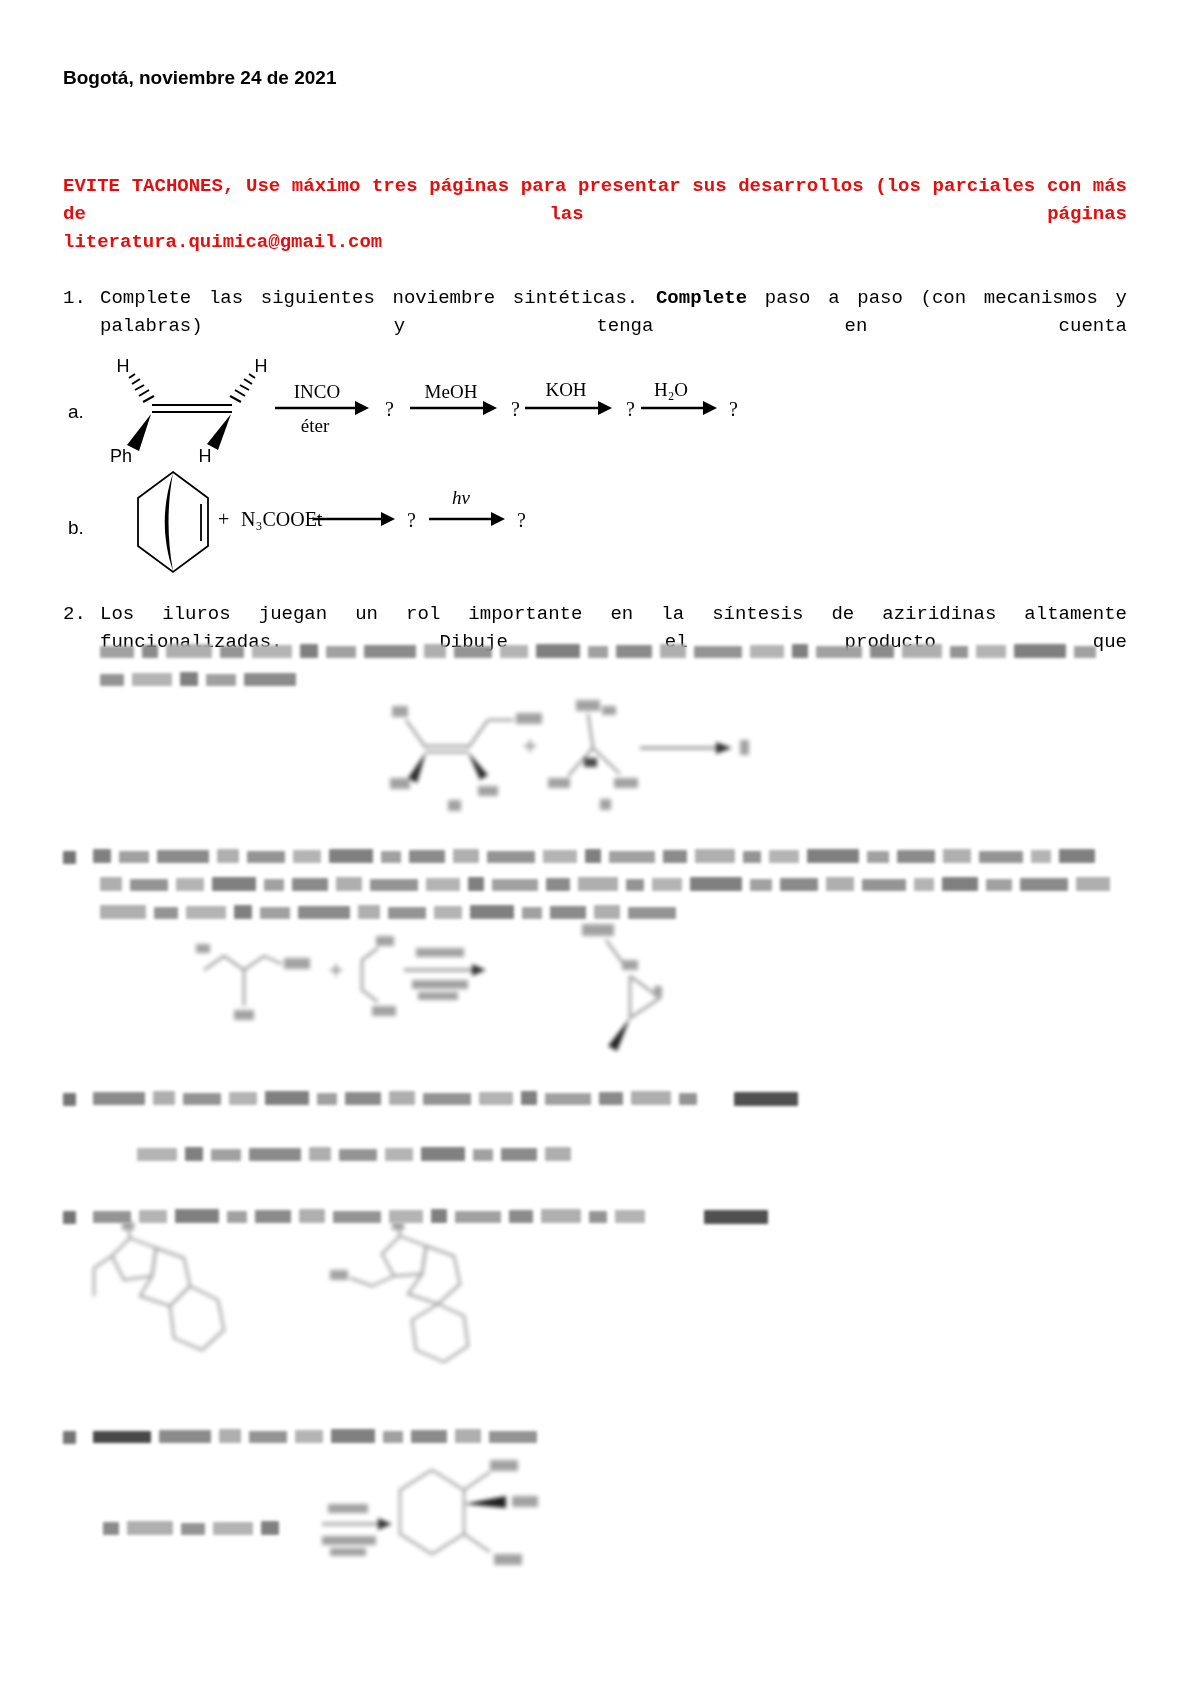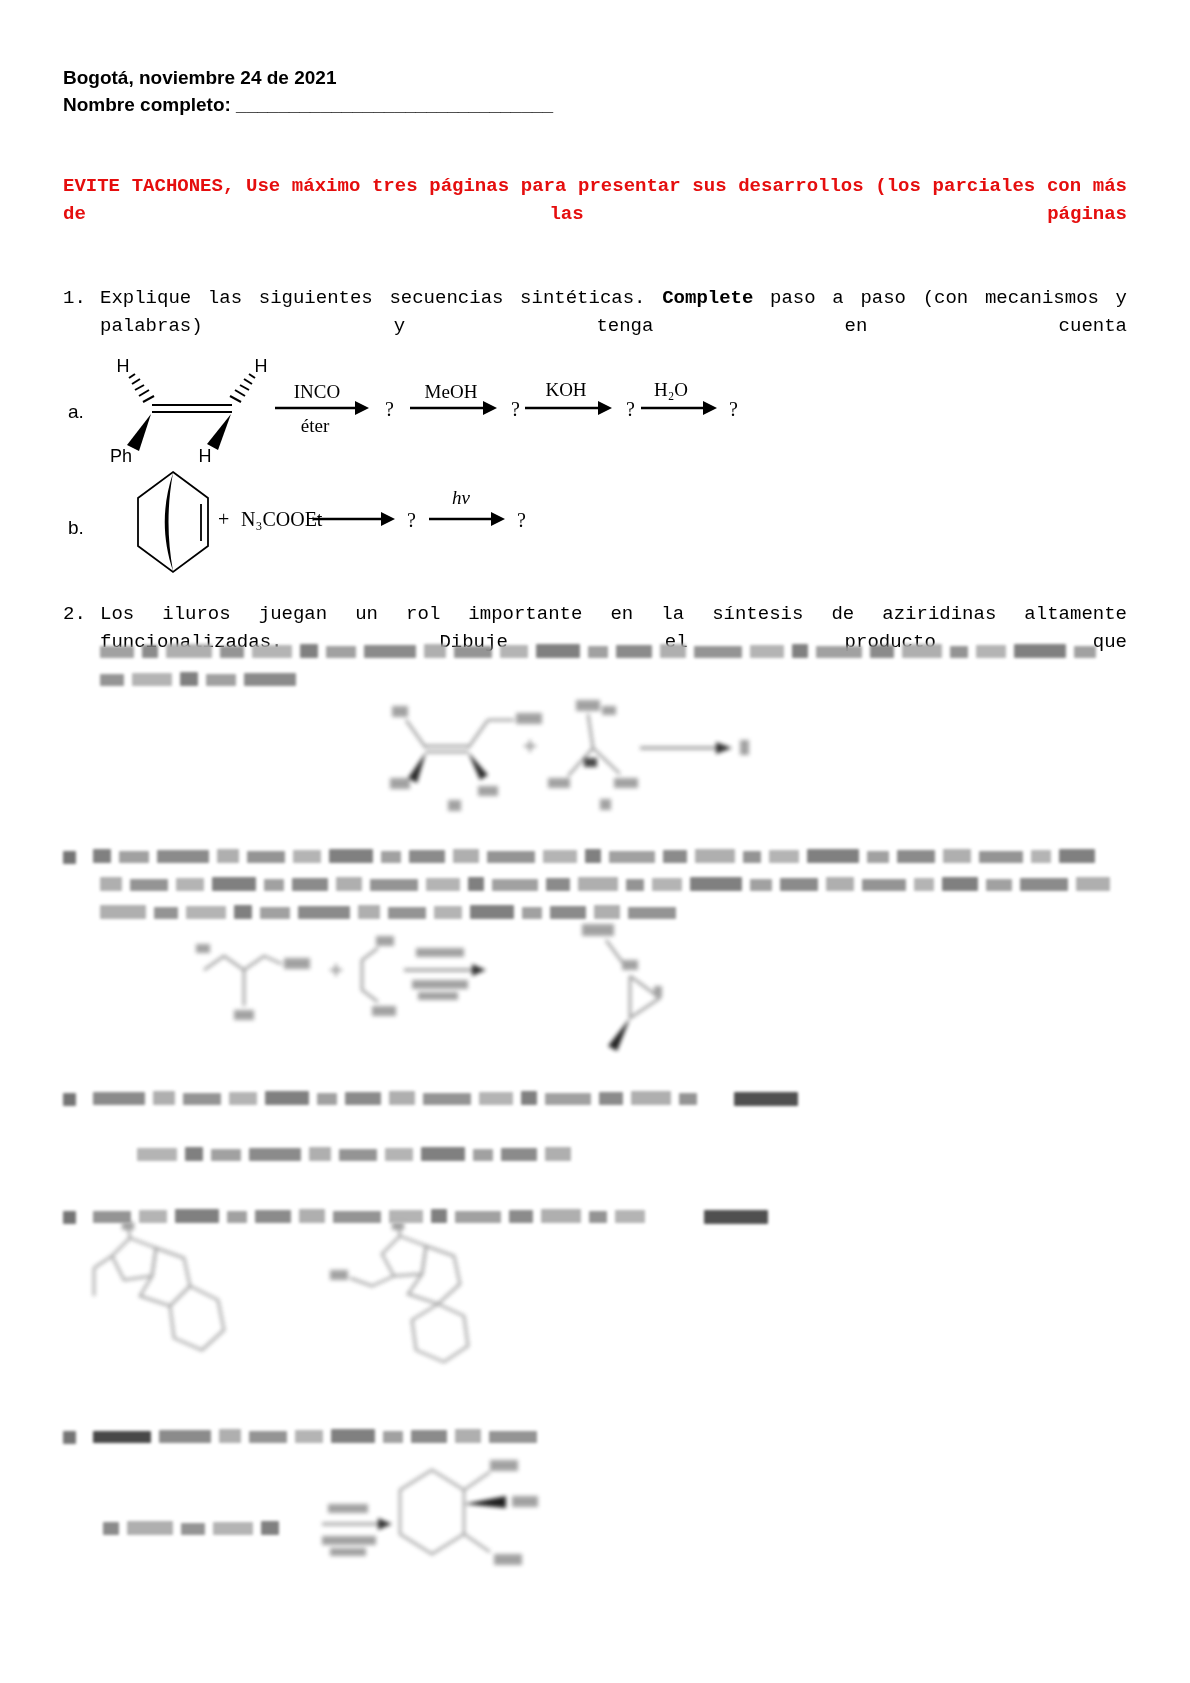--- a/index.html
+++ b/index.html
@@ -19,31 +19,31 @@
   .rl-wrap{filter:blur(1.4px);opacity:.95;}
   .rl-block{position:absolute;border-radius:1px;}
 </style>
 </head>
 <body>
 
 <div class="page" id="page-root">
 
   <div class="abs" style="left:63px;top:64px;width:1064px;">
     <div class="hline">Bogotá, noviembre 24 de 2021</div>
-    <div class="hline">Nombre completo: ______________________________</div>
   </div>
 
   <div class="abs para notice" style="left: 63px; top: 172px; width: 1064px; color: rgb(229, 14, 14);">
       <div class="jline"><span class="b">EVITE TACHONES,</span><span> Use máximo tres </span><span class="b">páginas</span><span> para presentar sus desarrollos (los parciales con más de las páginas</span></div>
+      <div><span>literatura.quimica@gmail.com</span></div>
     </div>
 
   <div class="abs para" style="left:63px;top:284px;width:1064px;">
     <span class="qnum">1.</span>
     <div class="qtext">
-        <div class="jline"><span>Explique las siguientes secuencias sintéticas. </span><span class="b">Complete</span><span> paso a paso (con mecanismos y palabras) y tenga en cuenta</span></div>
+        <div class="jline"><span>Complete las siguientes noviembre sintéticas. </span><span class="b">Complete</span><span> paso a paso (con mecanismos y palabras) y tenga en cuenta</span></div>
       </div>
   </div>
 
   <svg class="abs" style="left:63px;top:356px;" width="700" height="114" viewBox="0 0 700 114">
     <text class="sans" x="5" y="62" font-size="19">a.</text>
 
     <g>
       <line x1="89" y1="49" x2="169" y2="49" stroke="#000" stroke-width="2.2"></line>
       <line x1="89" y1="56" x2="169" y2="56" stroke="#000" stroke-width="2.2"></line>
 

